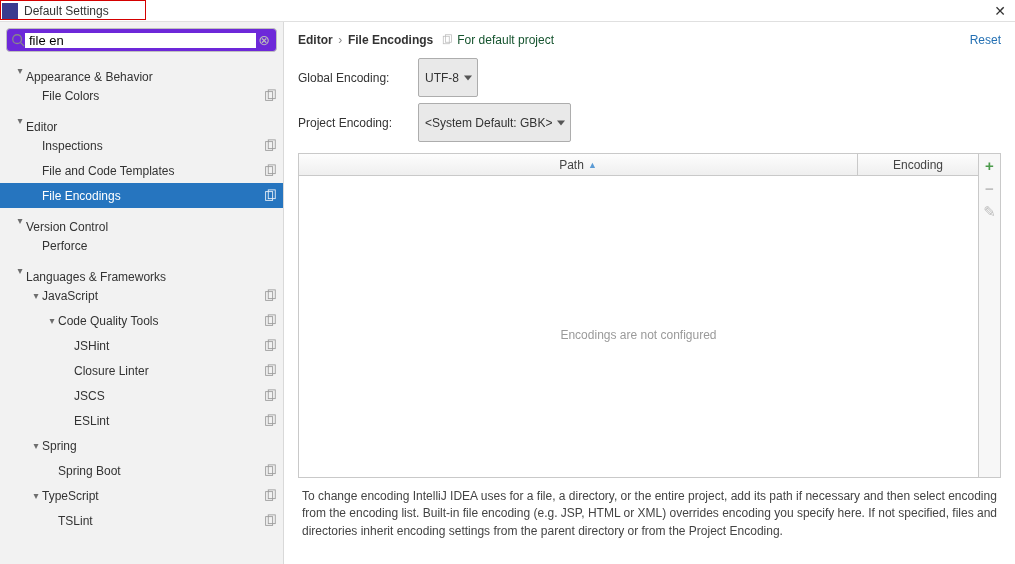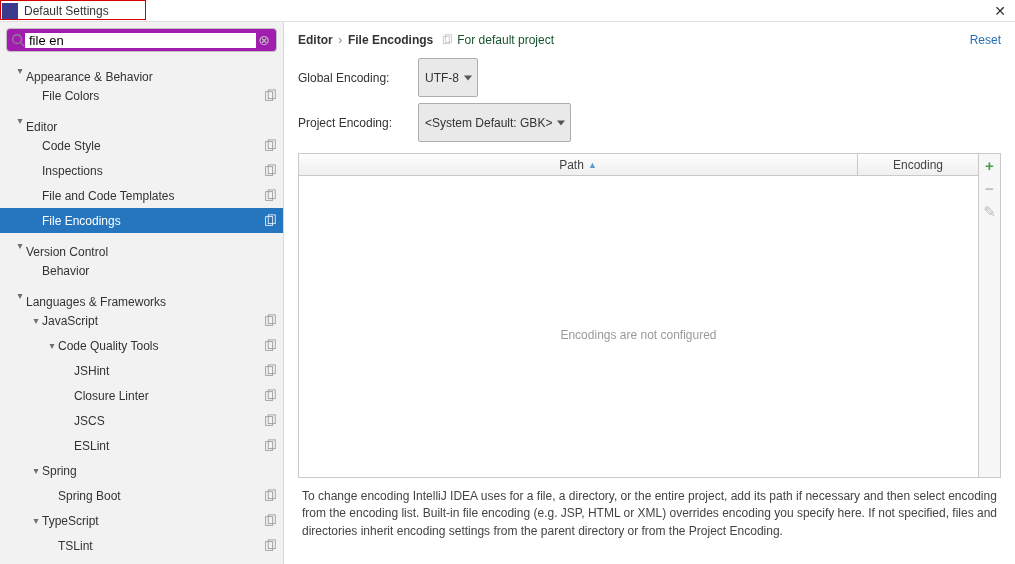--- a/index.html
+++ b/index.html
@@ -12,21 +12,21 @@
 .titlebar .close { width:30px; text-align:center; cursor:pointer; font-size:14px; }
 .redbox { position:absolute; left:0; top:0; width:146px; height:20px; border:1px solid #d40000; pointer-events:none; }
 
 
 .main { display:flex; height:calc(564px - 22px); }
 .sidebar { width:284px; border-right:1px solid #d9d9d9; display:flex; flex-direction:column; background:#f2f2f2; }
 .content { flex:1; display:flex; flex-direction:column; padding:0; }
 
 
 .search-wrap { padding:6px 6px 4px 6px; background:#f2f2f2; }
-.search { display:flex; align-items:center; background:#a21caf; border:1px solid #bfbfbf; border-radius:4px; height:24px; padding:0 4px; }
+.search { display:flex; align-items:center; background:#6d28d9; border:1px solid #bfbfbf; border-radius:4px; height:24px; padding:0 4px; }
 .search svg { flex:none; }
 .search input { flex:1; border:none; outline:none; padding:0 4px; font-size:13px; }
 .search .clear { color:#bbb; font-size:14px; cursor:pointer; width:16px; text-align:center; }
 
 
 .tree { flex:1; overflow-y:auto; padding-top:2px; }
 .row { display:flex; align-items:center; height:25px; padding-right:6px; cursor:pointer; }
 .row.selected { background:#2675BF; color:#fff; }
 .arrow { width:12px; display:inline-block; text-align:center; color:#6e6e6e; font-size:10px; }
 .row.selected .arrow { color:#fff; }
@@ -108,30 +108,20 @@
               <rect x="6" y="1" width="8" height="10" fill="none" stroke="currentColor"></rect>
             </svg>
           </span>
         </div>
         <div class="row ind0">
           <span class="arrow">▾</span>
           <span class="lbl bold">Editor</span>
         </div>
         <div class="row ind1">
           <span class="arrow"></span>
-          <span class="lbl">Code Style</span>
-          <span class="copyicon">
-            <svg viewBox="0 0 16 16">
-              <rect x="3" y="3" width="8" height="10" fill="none" stroke="currentColor"></rect>
-              <rect x="6" y="1" width="8" height="10" fill="none" stroke="currentColor"></rect>
-            </svg>
-          </span>
-        </div>
-        <div class="row ind1">
-          <span class="arrow"></span>
           <span class="lbl">Inspections</span>
           <span class="copyicon">
             <svg viewBox="0 0 16 16">
               <rect x="3" y="3" width="8" height="10" fill="none" stroke="currentColor"></rect>
               <rect x="6" y="1" width="8" height="10" fill="none" stroke="currentColor"></rect>
             </svg>
           </span>
         </div>
         <div class="row ind1">
           <span class="arrow"></span>
@@ -152,21 +142,21 @@
               <rect x="6" y="1" width="8" height="10" fill="none" stroke="currentColor"></rect>
             </svg>
           </span>
         </div>
         <div class="row ind0">
           <span class="arrow">▾</span>
           <span class="lbl bold">Version Control</span>
         </div>
         <div class="row ind1">
           <span class="arrow"></span>
-          <span class="lbl">Behavior</span>
+          <span class="lbl">Perforce</span>
         </div>
         <div class="row ind0">
           <span class="arrow">▾</span>
           <span class="lbl bold">Languages &amp; Frameworks</span>
         </div>
         <div class="row ind1">
           <span class="arrow">▾</span>
           <span class="lbl">JavaScript</span>
           <span class="copyicon">
             <svg viewBox="0 0 16 16">

